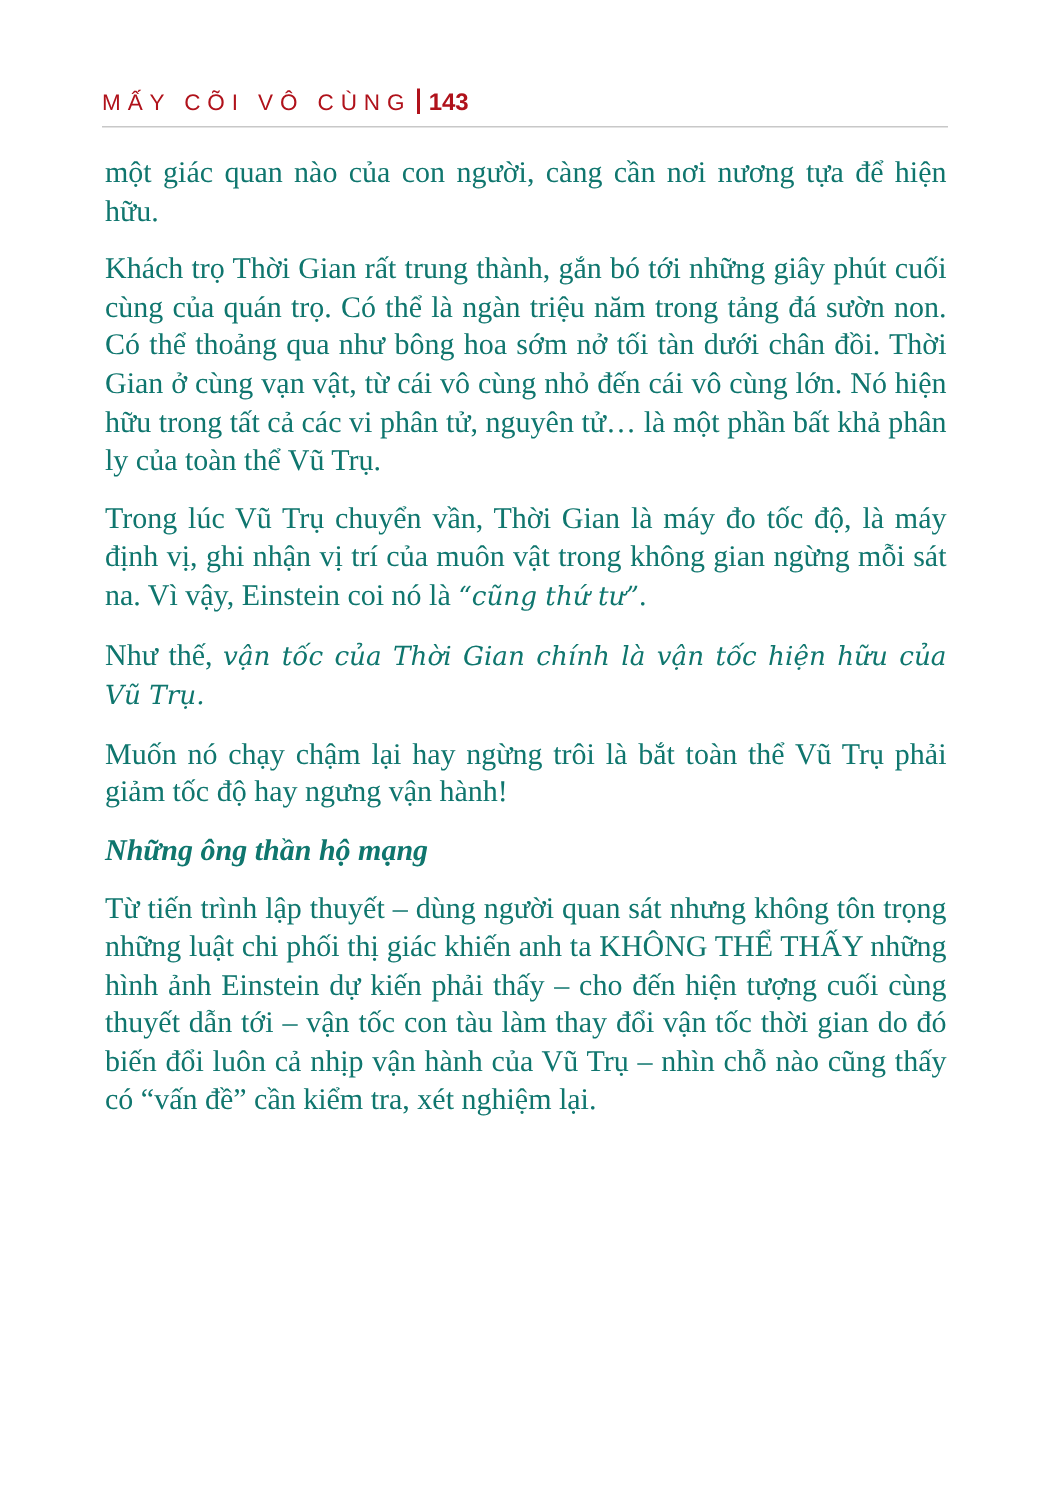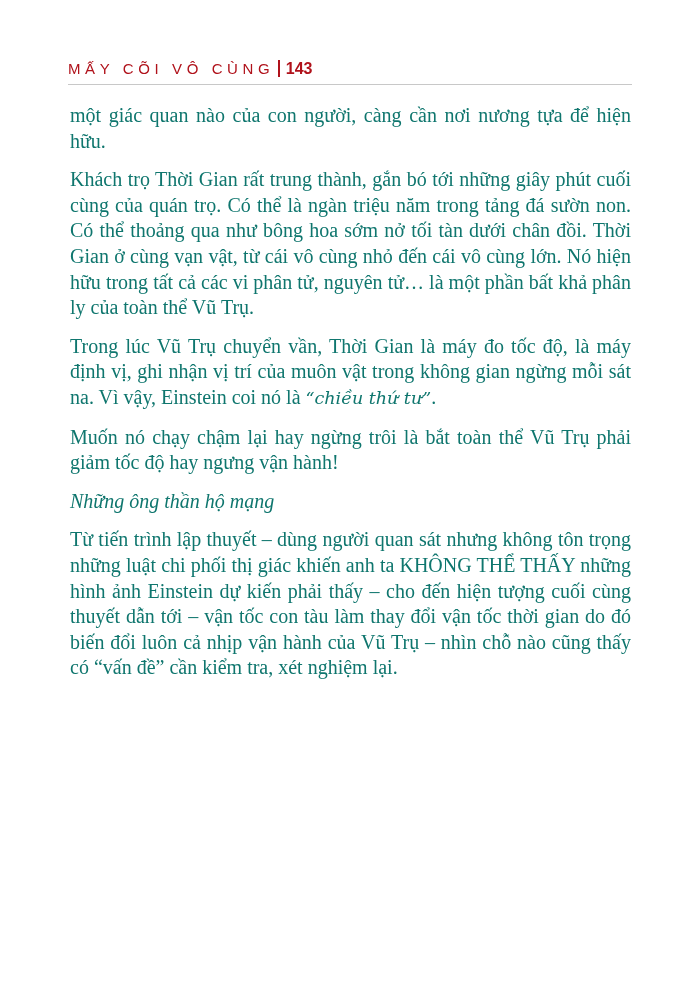--- a/index.html
+++ b/index.html
@@ -74,42 +74,43 @@
       text-align-last: left;
     }
     .body-text .em {
       font-style: italic;
       font-family: "DejaVu Serif", serif;
       font-size: 17.5px;
     }
     .body-text h3 {
       margin: 0 0 13px 0;
       font-size: 20px;
-      font-weight: normal;
+      font-weight: bold;
       font-style: italic;
       line-height: 25.6px;
     }
   </style>
 </head>
 <body>
 
 <div class="page">
 
   <div class="running-header">
     <span class="book-title">MẤY CÕI VÔ CÙNG</span><span class="sep"></span><span class="page-number">143</span>
   </div>
   <div class="header-rule"></div>
 
   <div class="body-text">
     <p class="last-left">một giác quan nào của con người, càng cần nơi nương tựa để hiện hữu.</p>
 
     <p class="last-left">Khách trọ Thời Gian rất trung thành, gắn bó tới những giây phút cuối cùng của quán trọ. Có thể là ngàn triệu năm trong tảng đá sườn non. Có thể thoảng qua như bông hoa sớm nở tối tàn dưới chân đồi. Thời Gian ở cùng vạn vật, từ cái vô cùng nhỏ đến cái vô cùng lớn. Nó hiện hữu trong tất cả các vi phân tử, nguyên tử… là một phần bất khả phân ly của toàn thể Vũ Trụ.</p>
 
-    <p class="last-left"><span>Trong lúc Vũ Trụ chuyển vần, Thời Gian là máy đo tốc độ, là máy định vị, ghi nhận vị trí của muôn vật trong không gian ngừng mỗi sát na. Vì vậy, Einstein coi nó là </span><span class="em">“chiều thứ tư”</span><span>.</span></p>
+    <p class="last-left"><span>Trong lúc Vũ Trụ chuyển vần, Thời Gian là máy đo tốc độ, là máy định vị, ghi nhận vị trí của muôn vật trong không gian ngừng mỗi sát na. Vì vậy, Einstein coi nó là </span><span class="em">“cũng thứ tư”</span><span>.</span></p>
 
+    <p class="last-left"><span>Như thế, </span><span class="em">vận tốc của Thời Gian chính là vận tốc hiện hữu của Vũ Trụ.</span></p>
 
     <p class="last-left">Muốn nó chạy chậm lại hay ngừng trôi là bắt toàn thể Vũ Trụ phải giảm tốc độ hay ngưng vận hành!</p>
 
     <h3>Những ông thần hộ mạng</h3>
 
     <p class="last-left">Từ tiến trình lập thuyết – dùng người quan sát nhưng không tôn trọng những luật chi phối thị giác khiến anh ta KHÔNG THỂ THẤY những hình ảnh Einstein dự kiến phải thấy – cho đến hiện tượng cuối cùng thuyết dẫn tới – vận tốc con tàu làm thay đổi vận tốc thời gian do đó biến đổi luôn cả nhịp vận hành của Vũ Trụ – nhìn chỗ nào cũng thấy có “vấn đề” cần kiểm tra, xét nghiệm lại.</p>
 
   </div>
 
 </div>

